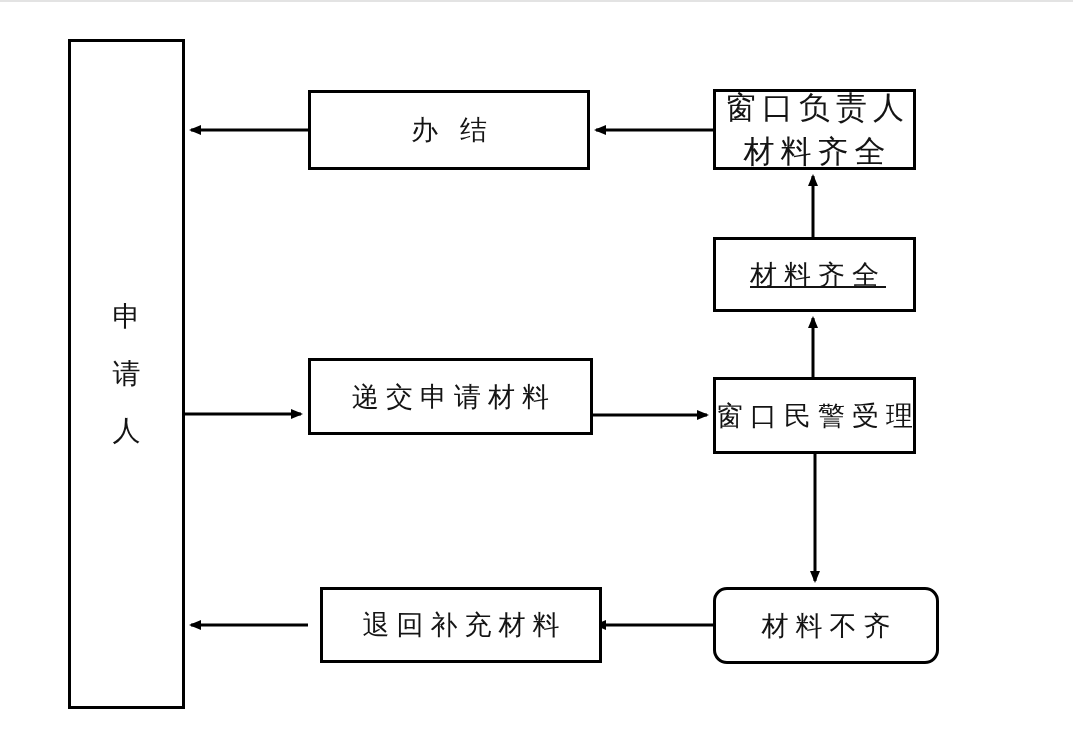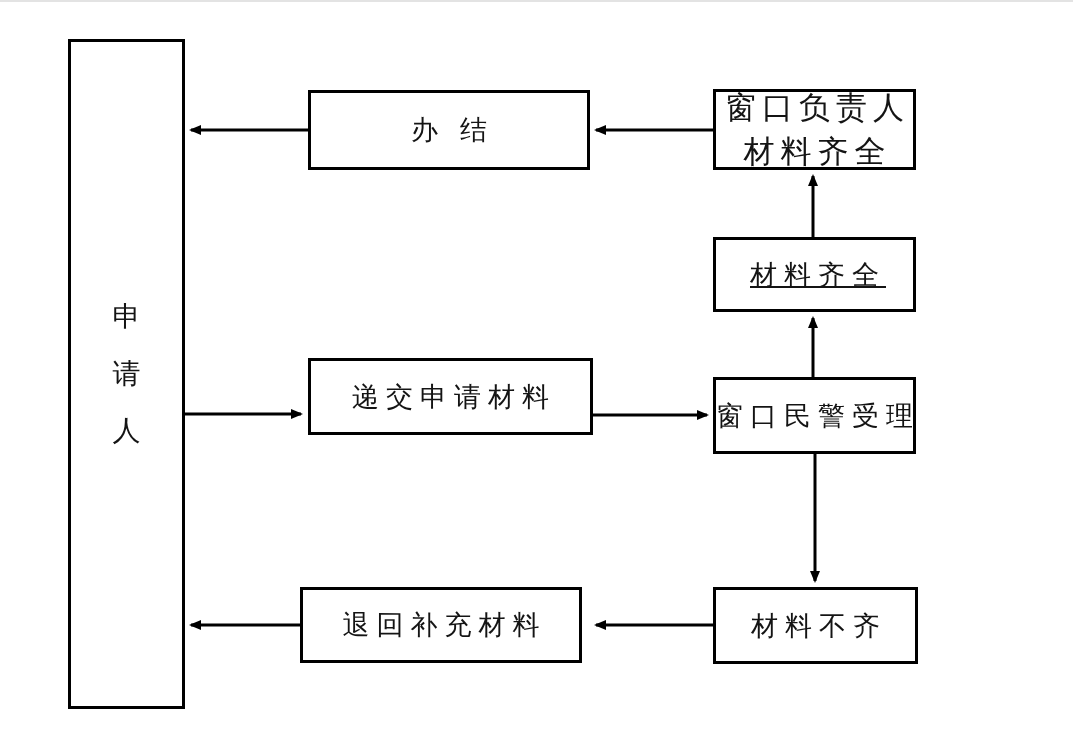--- a/index.html
+++ b/index.html
@@ -65,22 +65,22 @@
     font-size: 28px;
     line-height: 1;
   }
   
   #node-applicant            { left: 68px;  top: 37px;  width: 117px; height: 670px; }
   #node-complete             { left: 308px; top: 88px;  width: 282px; height: 80px; }
   #node-supervisor-review    { left: 713px; top: 87px;  width: 203px; height: 81px; }
   #node-materials-complete   { left: 713px; top: 235px; width: 203px; height: 75px; text-decoration: underline; }
   #node-submit-materials     { left: 308px; top: 356px; width: 285px; height: 77px; }
   #node-police-accept        { left: 713px; top: 375px; width: 203px; height: 77px; }
-  #node-return-supplement    { left: 300px; top: 585px; width: 282px; height: 76px; }
-  #node-materials-incomplete { left: 713px; top: 585px; width: 205px; height: 77px; }
+  #node-return-supplement    { left: 320px; top: 585px; width: 282px; height: 76px; }
+  #node-materials-incomplete { left: 713px; top: 585px; width: 226px; height: 77px; border-radius: 14px; }
 </style>
 </head>
 <body>
 
 <div class="canvas">
 
   <svg class="edges-layer" width="1073" height="755" viewBox="0 0 1073 755" xmlns="http://www.w3.org/2000/svg">
     <defs>
       <marker id="ah" markerWidth="12" markerHeight="10" refX="10" refY="5" orient="auto" markerUnits="userSpaceOnUse">
         <path d="M0,0 L12,5 L0,10 z" fill="#000000"></path>

